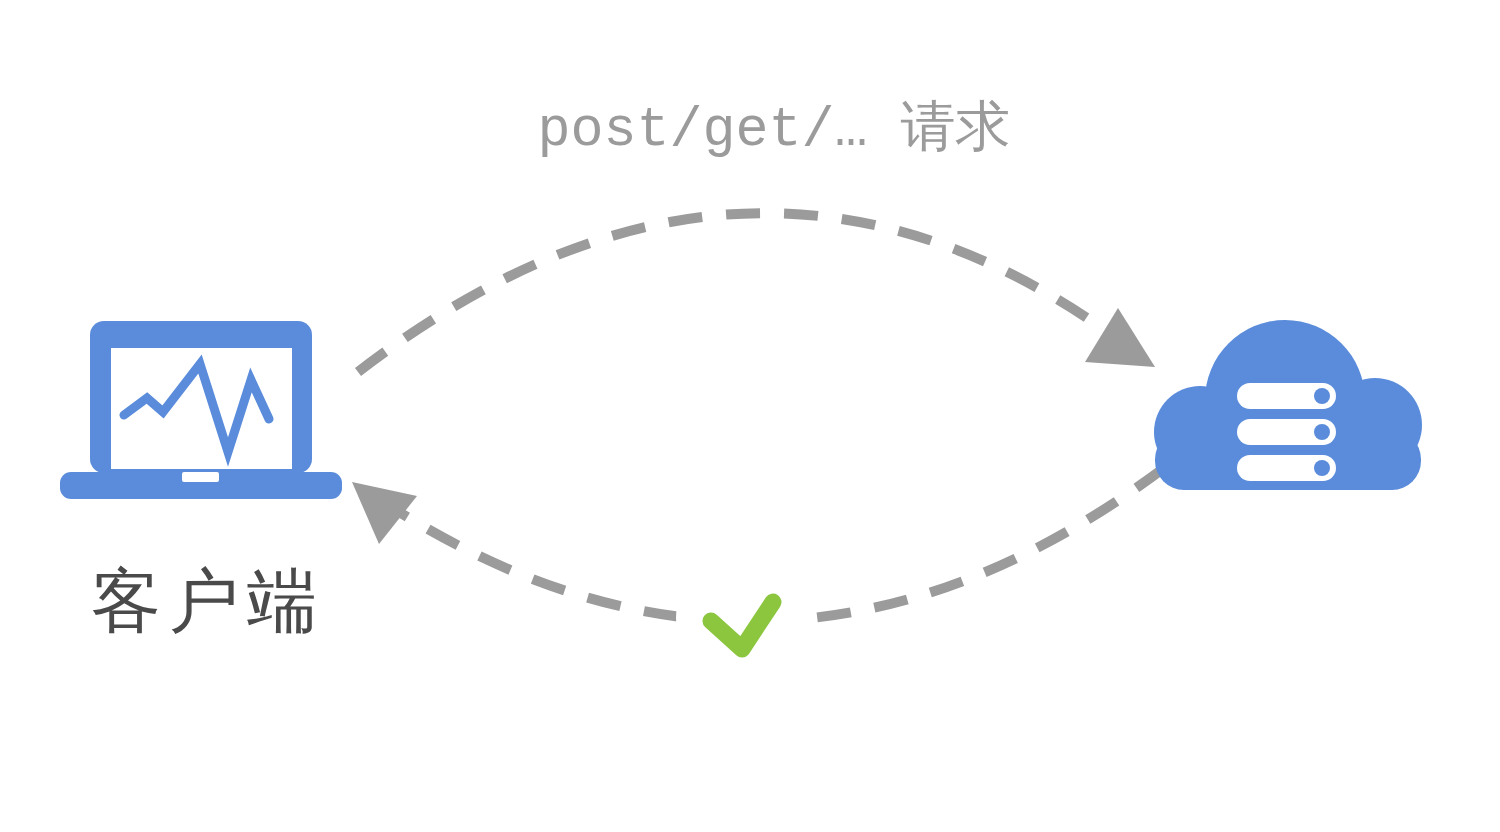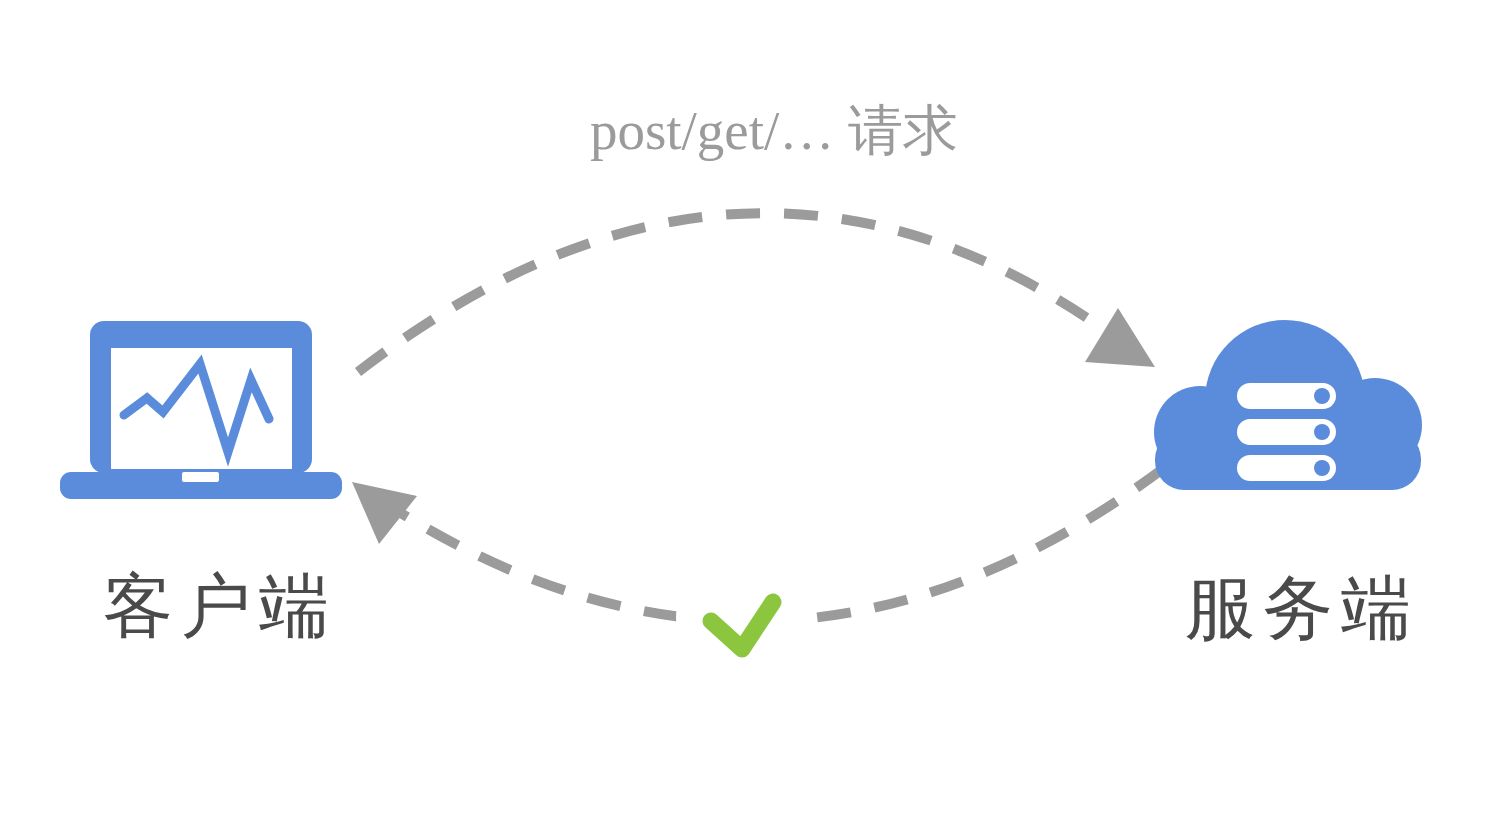--- a/index.html
+++ b/index.html
@@ -6,39 +6,38 @@
     margin: 0;
     padding: 0;
     background: #ffffff;
   }
   .stage {
     position: relative;
     width: 1500px;
     height: 832px;
     background: #ffffff;
     overflow: hidden;
-    font-family: Liberation Serif, serif;
+    font-family: Liberation Mono, monospace;
   }
   .stage svg {
     position: absolute;
     left: 0;
     top: 0;
   }
   .label {
     position: absolute;
     text-align: center;
     line-height: 1;
     white-space: nowrap;
     user-select: none;
   }
   .node-label {
     font-size: 70px;
     letter-spacing: 8px;
     color: #4a4a4a;
-    margin-left: 12px;
   }
   .edge-label-top {
     font-size: 55px;
     color: #9b9b9b;
   }
   .edge-label-bottom {
     font-size: 56px;
     letter-spacing: 2px;
     color: #a9a9a9;
   }
@@ -86,16 +85,15 @@
         <rect x="1237" y="455" width="99" height="26" rx="13" fill="#ffffff"></rect>
         <circle cx="1322" cy="468" r="8" fill="#5a8cdb"></circle>
       </g>
     </g>
   </svg>
 
   <div class="label edge-label-top" style="left: 524px; top: 103px; width: 500px;">post/get/… 请求</div>
 
   <div class="label node-label" style="left: 85px; top: 572px; width: 246px;">客户端</div>
 
-  <div class="label node-label" style="left: 1167px; top: 574px; width: 246px;">服务端</div>
 
 
 </div>
 
 </body></html>

